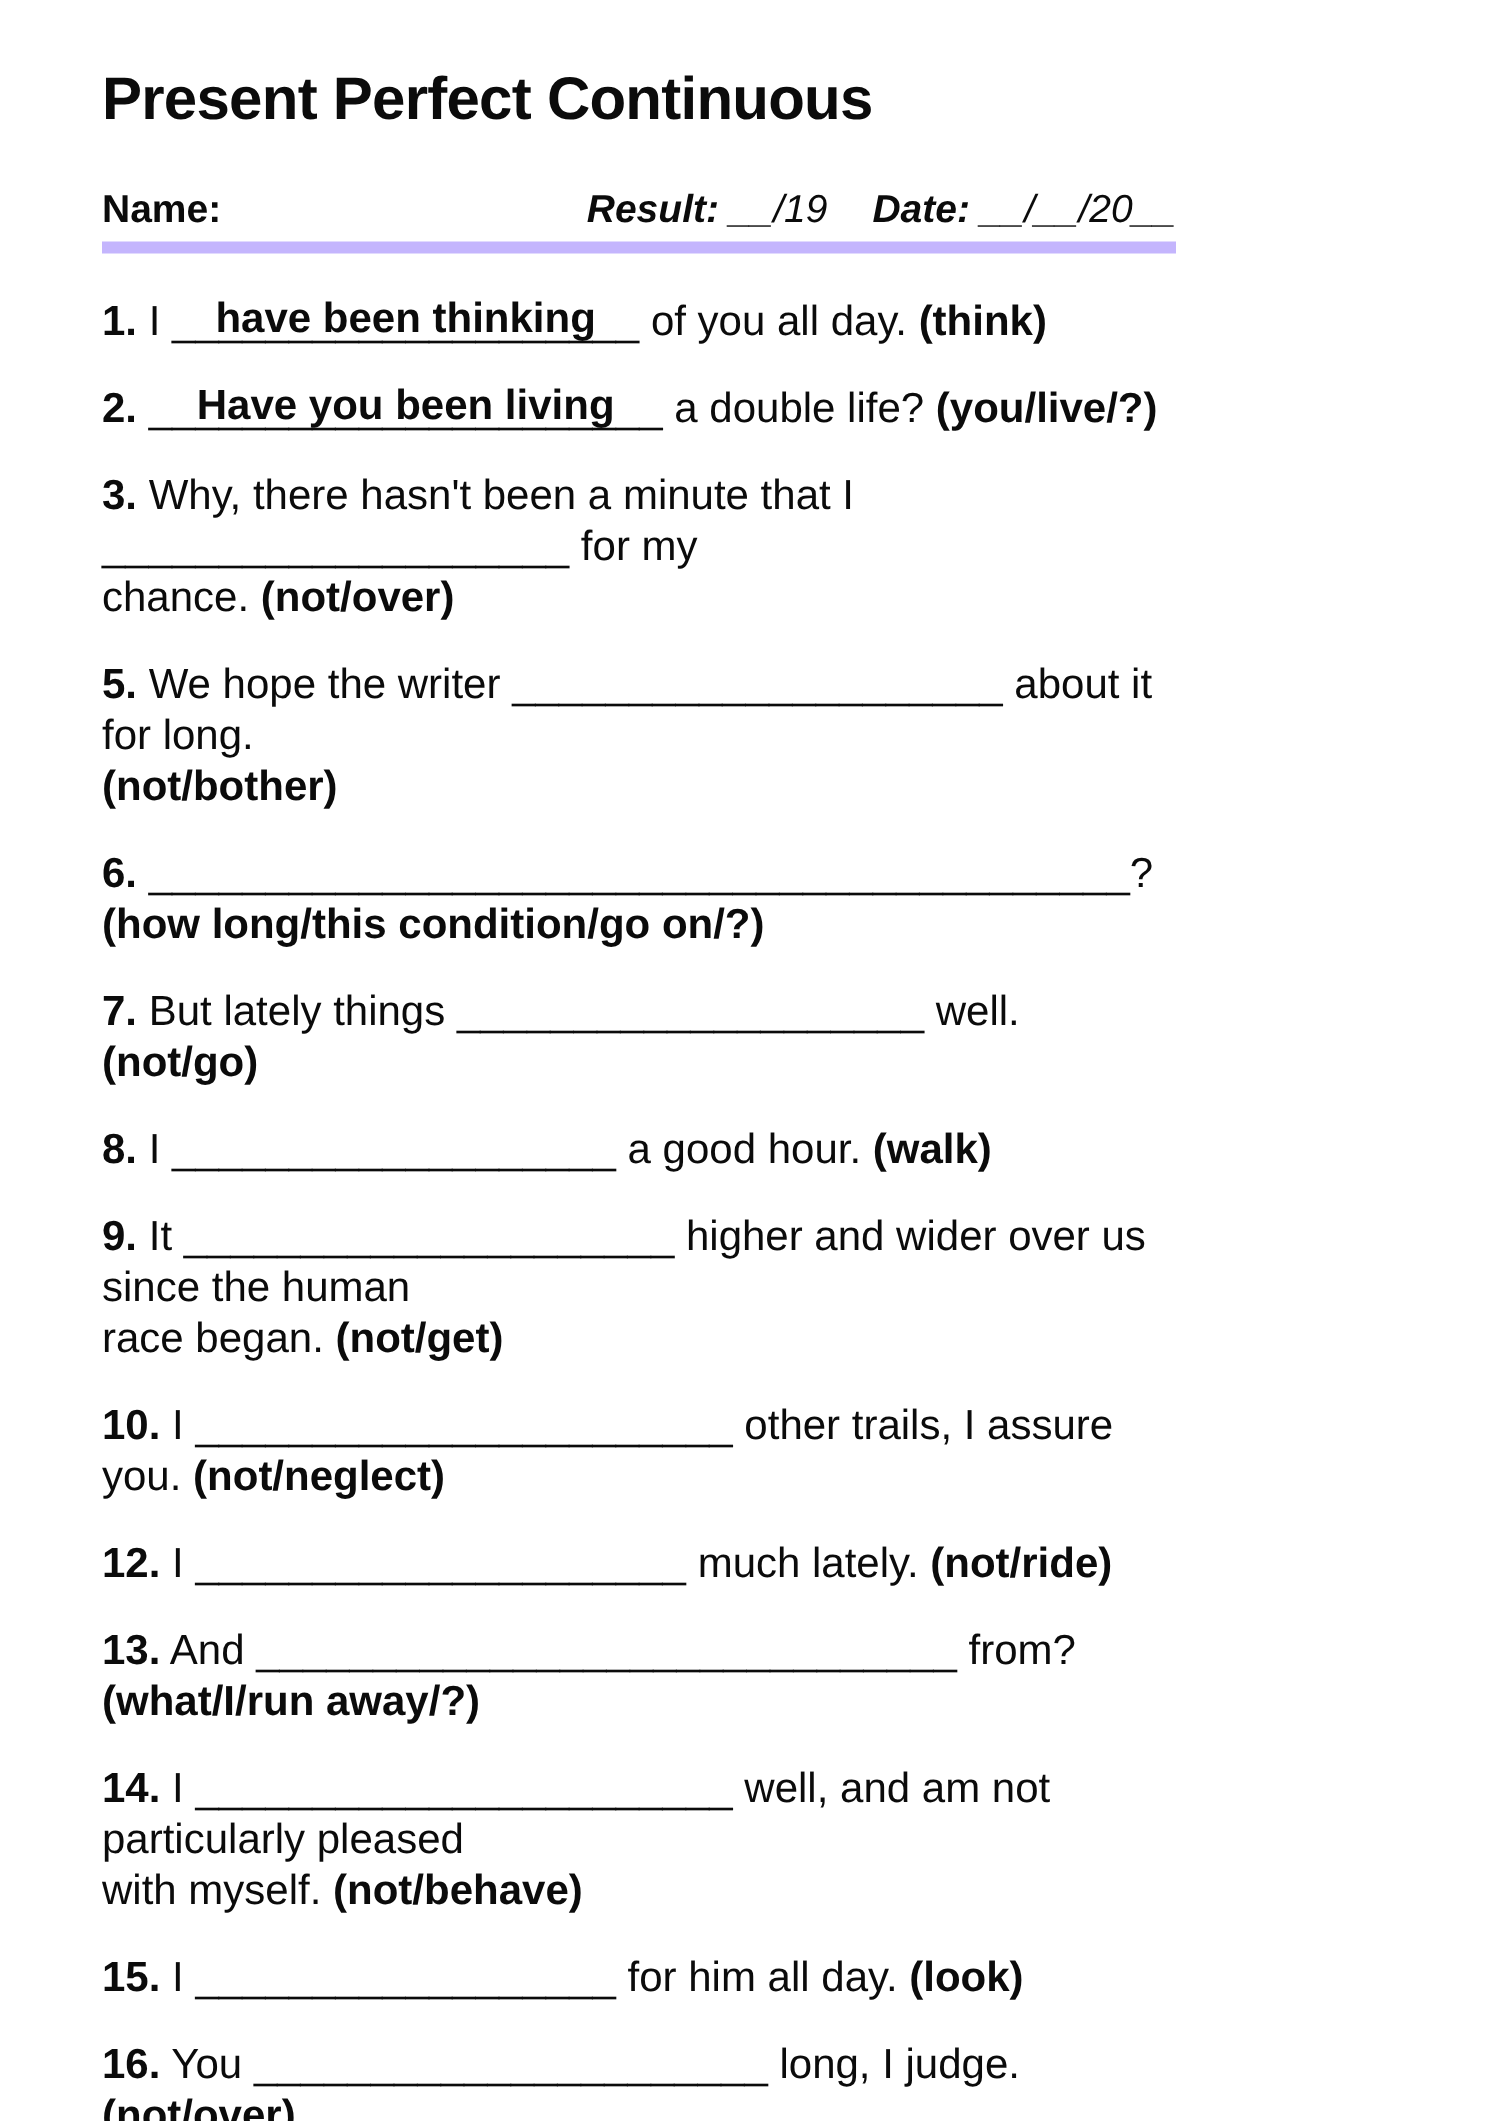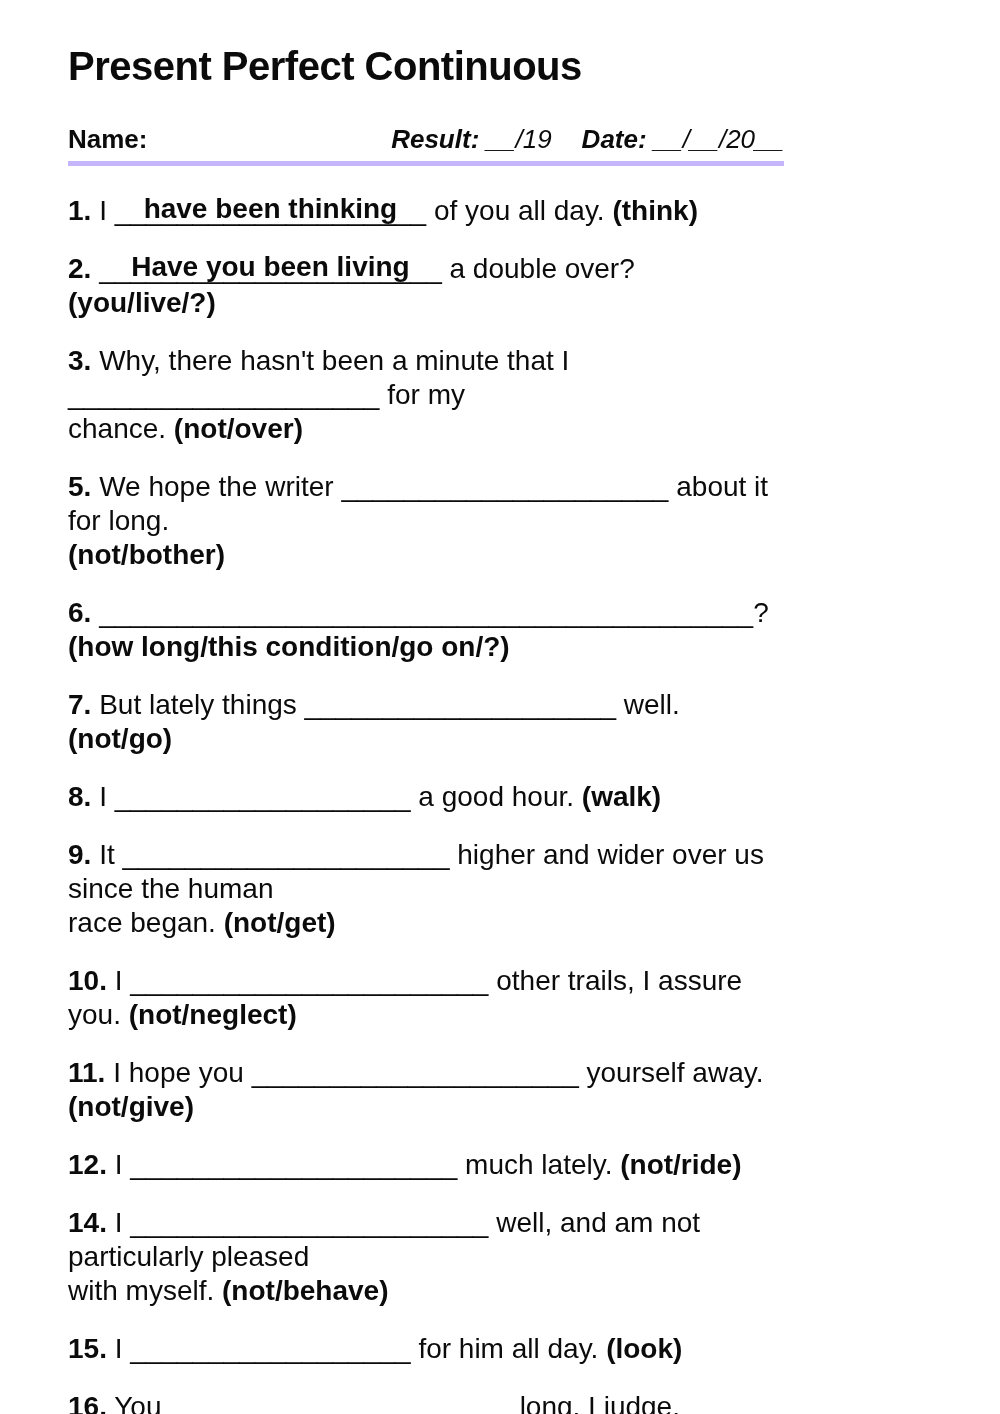--- a/index.html
+++ b/index.html
@@ -18,21 +18,21 @@
     line-height:40px;
     font-weight:700;
     margin:0 0 10px 0;
     letter-spacing:-0.5px;
   }
   .hdr{
     display:flex;
     align-items:flex-end;
     font-size:26px;
     line-height:34px;
-    border-bottom:5px solid #c4b5fd;
+    border-bottom:8px solid #c4b5fd;
     padding-bottom:5px;
     margin-top:36px;
   }
   .hdr .lbl{font-weight:700;}
   .hdr .spacer{flex:1 1 auto;}
   .hdr .group{white-space:nowrap;font-style:italic;}
   .hdr .group + .group{margin-left:30px;}
   .hdr .val{font-weight:400;}
   .questions{margin-top:28px;}
   p.q{
@@ -62,27 +62,27 @@
 
   <div class="hdr">
     <span class="lbl">Name:</span>
     <span class="spacer"></span>
     <span class="group"><span class="lbl">Result:</span>&nbsp;<span class="val">__/19</span></span>
     <span class="group"><span class="lbl">Date:</span>&nbsp;<span class="val">__/__/20__</span></span>
   </div>
 
   <div class="questions">
       <p class="q"><span class="qnum">1.</span> <span class="qtext">I</span> <span class="blank"><span class="bline">____________________</span><span class="ans">have been thinking</span></span> <span class="qtext">of you all day.</span> <span class="hint">(think)</span></p>
-      <p class="q"><span class="qnum">2.</span> <span class="blank"><span class="bline">______________________</span><span class="ans">Have you been living</span></span> <span class="qtext">a double over?</span> <span class="hint">(you/live/?)</span></p>
+      <p class="q"><span class="qnum">2.</span> <span class="blank"><span class="bline">______________________</span><span class="ans">Have you been living</span></span> <span class="qtext">a double life?</span> <span class="hint">(you/live/?)</span></p>
       <p class="q"><span class="qnum">3.</span> <span class="qtext">Why, there hasn't been a minute that I</span> <span class="blank"><span class="bline">____________________</span></span> <span class="qtext">for my</span><br><span class="qtext">chance.</span> <span class="hint">(not/over)</span></p>
       <p class="q"><span class="qnum">5.</span> <span class="qtext">We hope the writer</span> <span class="blank"><span class="bline">_____________________</span></span> <span class="qtext">about it for long.</span><br><span class="hint">(not/bother)</span></p>
       <p class="q"><span class="qnum">6.</span> <span class="blank"><span class="bline">__________________________________________</span></span><span class="qtext">?</span><br><span class="hint">(how long/this condition/go on/?)</span></p>
       <p class="q"><span class="qnum">7.</span> <span class="qtext">But lately things</span> <span class="blank"><span class="bline">____________________</span></span> <span class="qtext">well.</span> <span class="hint">(not/go)</span></p>
       <p class="q"><span class="qnum">8.</span> <span class="qtext">I</span> <span class="blank"><span class="bline">___________________</span></span> <span class="qtext">a good hour.</span> <span class="hint">(walk)</span></p>
       <p class="q"><span class="qnum">9.</span> <span class="qtext">It</span> <span class="blank"><span class="bline">_____________________</span></span> <span class="qtext">higher and wider over us since the human</span><br><span class="qtext">race began.</span> <span class="hint">(not/get)</span></p>
       <p class="q"><span class="qnum">10.</span> <span class="qtext">I</span> <span class="blank"><span class="bline">_______________________</span></span> <span class="qtext">other trails, I assure you.</span> <span class="hint">(not/neglect)</span></p>
-      <p class="q"><span class="qnum">11.</span> <span class="qtext">I hope you</span> <span class="blank"><span class="bline">_____________________</span></span> <span class="qtext">yourself away.</span> <span class="hint">(not/give)</span></p>
       <p class="q"><span class="qnum">12.</span> <span class="qtext">I</span> <span class="blank"><span class="bline">_____________________</span></span> <span class="qtext">much lately.</span> <span class="hint">(not/ride)</span></p>
+      <p class="q"><span class="qnum">13.</span> <span class="qtext">And</span> <span class="blank"><span class="bline">______________________________</span></span> <span class="qtext">from?</span> <span class="hint">(what/I/run away/?)</span></p>
       <p class="q"><span class="qnum">14.</span> <span class="qtext">I</span> <span class="blank"><span class="bline">_______________________</span></span> <span class="qtext">well, and am not particularly pleased</span><br><span class="qtext">with myself.</span> <span class="hint">(not/behave)</span></p>
       <p class="q"><span class="qnum">15.</span> <span class="qtext">I</span> <span class="blank"><span class="bline">__________________</span></span> <span class="qtext">for him all day.</span> <span class="hint">(look)</span></p>
       <p class="q"><span class="qnum">16.</span> <span class="qtext">You</span> <span class="blank"><span class="bline">______________________</span></span> <span class="qtext">long, I judge.</span> <span class="hint">(not/over)</span></p>
     </div>
 </div>
 
 </body></html>

